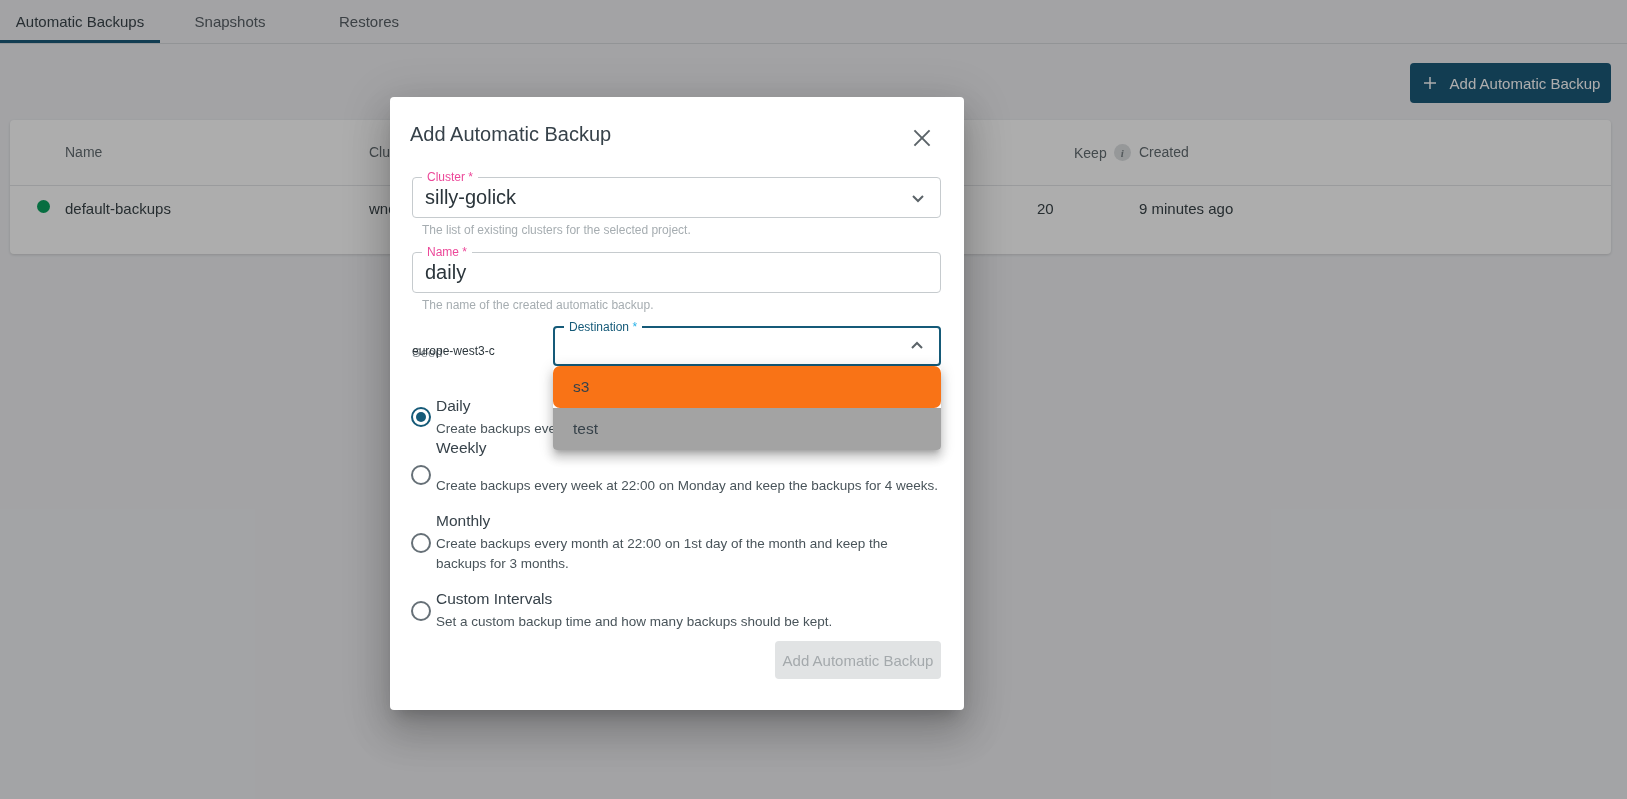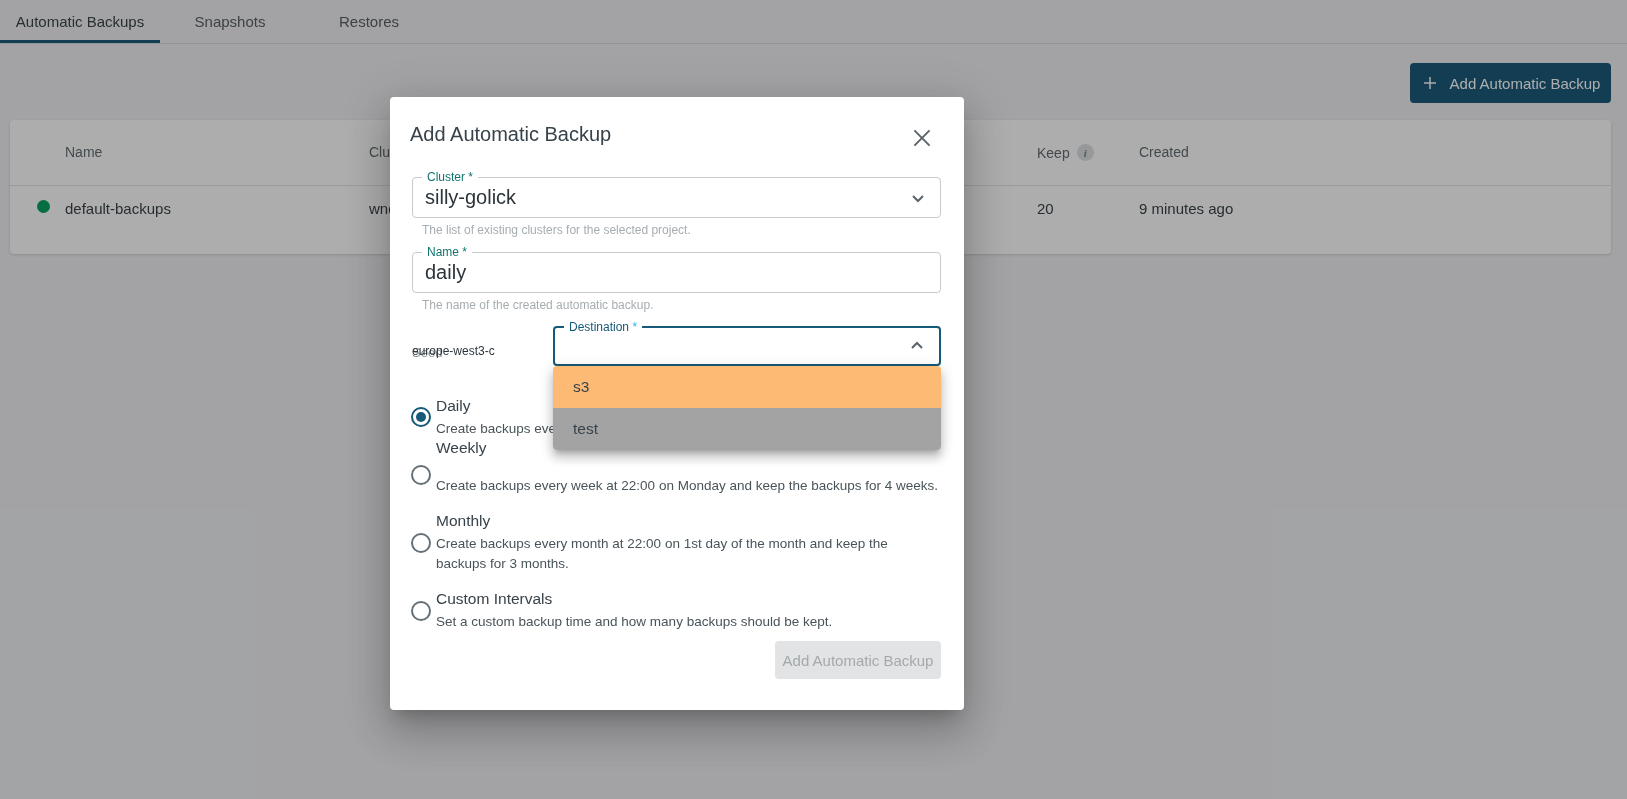--- a/index.html
+++ b/index.html
@@ -25,21 +25,21 @@
     font-size:15px;font-family:inherit;display:flex;align-items:center;justify-content:center;gap:11px;cursor:pointer;
   }
   .plus{width:18px;height:18px;}
 
   .card{
     position:absolute;left:10px;top:120px;width:1601px;height:134px;
     background:#ffffff;border-radius:4px;box-shadow:0 1px 3px rgba(0,0,0,0.14);
   }
   .thead{position:absolute;left:0;top:0;width:100%;height:65px;border-bottom:1px solid #e3e5e7;}
   .th{position:absolute;top:24px;font-size:14px;color:#646d72;}
-  .keep-wrap{display:flex;align-items:flex-end;gap:7px;}
+  .keep-wrap{display:flex;align-items:flex-end;gap:7px;margin-left:37px;}
   .info-badge{
     width:17px;height:17px;border-radius:50%;background:#dde0e2;color:#7c8488;
     font-size:11px;display:inline-flex;align-items:center;justify-content:center;font-family:"Liberation Serif","DejaVu Serif",serif;font-style:italic;font-weight:bold;
   }
   .trow{position:absolute;left:0;top:65px;width:100%;height:53px;cursor:pointer;}
   .td{position:absolute;top:15px;font-size:15px;color:#3a4449;}
   .dot{position:absolute;left:27px;top:15px;width:13px;height:13px;border-radius:50%;background:#0ba360;}
 
   
   .overlay{position:absolute;inset:0;background:rgba(0,0,0,0.32);z-index:5;}
@@ -48,41 +48,41 @@
   .modal{
     position:absolute;left:390px;top:97px;width:574px;height:613px;z-index:10;
     background:#fff;border-radius:4px;
     box-shadow:0 11px 15px -7px rgba(0,0,0,.2),0 24px 38px 3px rgba(0,0,0,.14),0 9px 46px 8px rgba(0,0,0,.12);
   }
   .m-title{position:absolute;left:20px;top:26px;font-size:20px;color:#37424a;}
   .close-btn{position:absolute;left:519px;top:28px;width:26px;height:26px;border:none;background:none;padding:0;cursor:pointer;color:#5b6368;}
 
   .field{position:absolute;left:22px;width:529px;height:41px;border:1px solid #c6cbce;border-radius:4px;box-sizing:border-box;background:#fff;cursor:pointer;}
   .field .notch{
-    position:absolute;left:9px;top:-7px;font-size:12px;color:#0f766e;background:#fff;padding:0 5px;line-height:13px;white-space:nowrap;
+    position:absolute;left:9px;top:-7px;font-size:12px;color:#ec4899;background:#fff;padding:0 5px;line-height:13px;white-space:nowrap;
   }
   .field .fval{position:absolute;left:12px;top:0;height:100%;display:flex;align-items:center;font-size:20px;color:#2b353b;}
   .field .chev{position:absolute;right:10px;top:50%;margin-top:-12px;width:24px;height:24px;color:#5b6368;}
   .helper{position:absolute;left:32px;font-size:12px;color:#a6adb1;}
 
   .seed-label{position:absolute;left:22px;top:228px;font-size:13px;color:#868e93;margin-top:20px;}
   .seed-value{position:absolute;left:22px;top:247px;font-size:12px;color:#2b353b;}
 
   .field.dest{left:163px;top:229px;width:388px;height:40px;border:2px solid #155a78;}
   .field.dest .notch{color:#155a78;text-align:center;}
   .field.dest .notch .ast{color:#2ab2e8;}
 
   
   .menu{
     position:absolute;left:553px;top:366px;width:388px;z-index:20;background:#fff;border-radius:4px;
     box-shadow:0 5px 5px -3px rgba(0,0,0,.2),0 8px 10px 1px rgba(0,0,0,.14),0 3px 14px 2px rgba(0,0,0,.12);
     overflow:hidden;
   }
   .option{height:42px;display:flex;align-items:center;padding:0 20px;font-size:15.5px;color:#37424a;cursor:pointer;background:#a3a3a3;}
-  .option.highlighted{background:#fdba74;}
+  .option.highlighted{background:#f97316;border-radius:7px;}
 
   
   .radio-icon{position:absolute;left:21px;width:20px;height:20px;border-radius:50%;box-sizing:border-box;border:2px solid #667077;background:#fff;cursor:pointer;}
   .radio-icon.checked{border-color:#155a78;}
   .radio-icon.checked::after{content:"";position:absolute;left:3px;top:3px;width:10px;height:10px;border-radius:50%;background:#155a78;}
   .r-label{position:absolute;left:46px;font-size:15.5px;color:#37424a;cursor:pointer;}
   .r-desc{position:absolute;left:46px;width:505px;font-size:13.5px;line-height:20px;color:#49545a;}
 
   .submit-btn{
     position:absolute;left:385px;top:544px;width:166px;height:38px;border:none;border-radius:4px;

